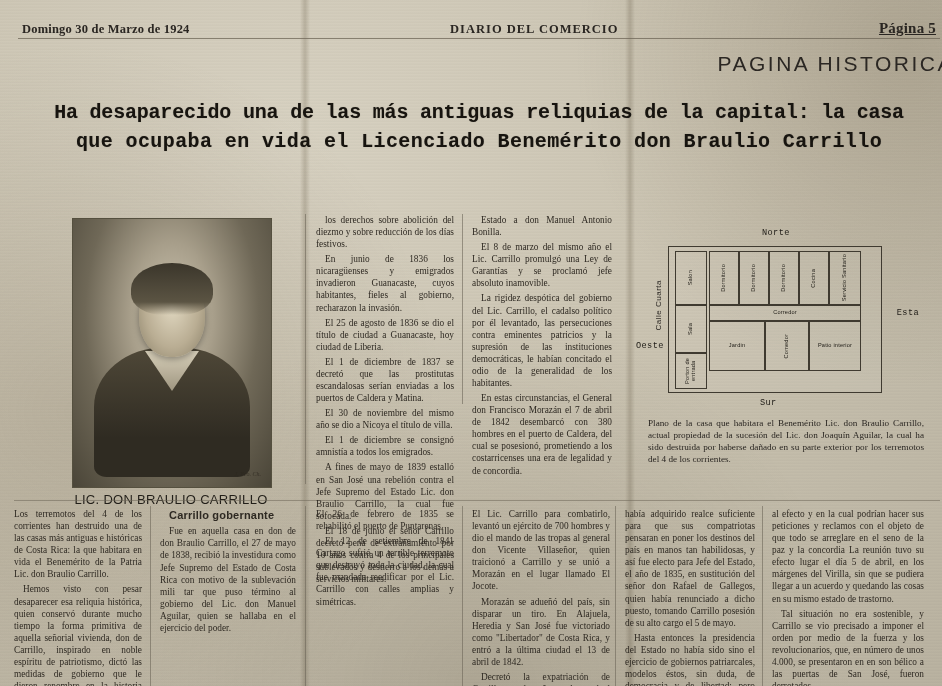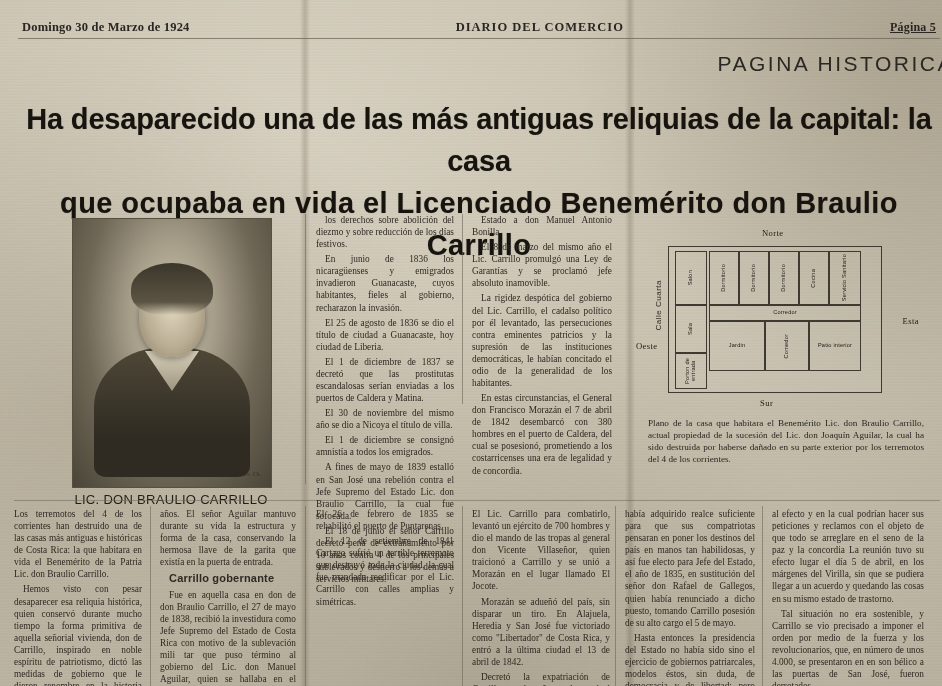--- a/index.html
+++ b/index.html
@@ -45,21 +45,21 @@
     top: 20px; left: 22px; right: 18px;
     display: flex;
     justify-content: space-between;
     align-items: baseline;
     font-family: "Liberation Serif", serif;
     font-weight: bold;
     font-size: 12.5px;
     letter-spacing: 0.2px;
   }
   .masthead .center { font-size: 12.5px; letter-spacing: 1px; }
-  .masthead .right { font-size: 12px; text-decoration: underline; }
+  .masthead .right { font-size: 15px; text-decoration: underline; }
   .rule-top {
     position: absolute;
     top: 38px; left: 18px; right: 14px;
     height: 1px;
     background: #6c6456;
     opacity: .75;
   }
 
   .section-title {
     position: absolute;
@@ -69,23 +69,23 @@
     font-size: 21px;
     letter-spacing: 2.5px;
     color: #2b2723;
   }
 
   
   .headline {
     position: absolute;
     top: 98px; left: 24px; right: 20px;
     text-align: center;
-    font-family: Liberation Sans, sans-serif;
+    font-family: Liberation Mono, monospace;
     font-weight: bold;
-    font-size: 29px;
+    font-size: 20px;
     line-height: 1.45;
     letter-spacing: -0.2px;
     color: #17140f;
     text-shadow: 0 0 1px rgba(0,0,0,0.25);
   }
   .headline .l2 {
     display: block;
     letter-spacing: 0.4px;
   }
 
@@ -196,21 +196,21 @@
     color: #23201a;
     display: flex;
     align-items: center;
     justify-content: center;
     text-align: center;
     line-height: 1.05;
   }
   .plan .vtext { writing-mode: vertical-rl; transform: rotate(180deg); }
   .plan .dirlabel {
     position: absolute;
-    font-family: Liberation Serif, serif;
+    font-family: Liberation Mono, monospace;
     font-size: 8.6px;
     color: #1e1b16;
     letter-spacing: .4px;
   }
   .plan .calle {
     position: absolute;
     left: 4px; top: 52px;
     font-family: "Liberation Sans", sans-serif;
     font-size: 8px;
     writing-mode: vertical-rl;
@@ -299,21 +299,21 @@
     <p>Estado a don Manuel Antonio Bonilla.</p>
     <p>El 8 de marzo del mismo año el Lic. Carrillo promulgó una Ley de Garantías y se proclamó jefe absoluto inamovible.</p>
     <p>La rigidez despótica del gobierno del Lic. Carrillo, el cadalso político por él levantado, las persecuciones contra eminentes patricios y la supresión de las instituciones democráticas, le habían concitado el odio de la generalidad de los habitantes.</p>
     <p>En estas circunstancias, el General don Francisco Morazán el 7 de abril de 1842 desembarcó con 380 hombres en el puerto de Caldera, del cual se posesionó, prometiendo a los costarricenses una era de legalidad y de concordia.</p>
   </div>
 
   <div class="plan">
     <div class="dirlabel" style="left:112px; top:0;">Norte</div>
     <div class="dirlabel" style="left:110px; bottom:2px;">Sur</div>
     <div class="dirlabel" style="left:-14px; top:84px;margin-top:29px;">Oeste</div>
-    <div class="dirlabel" style="right:-6px; top:88px;margin-left:14px;">Esta</div>
+    <div class="dirlabel" style="right:-6px; top:80px;margin-left:14px;">Esta</div>
     <div class="calle">Calle Cuarta</div>
 
     <div class="frame">
 
       <div class="cell" style="left:6px; top:4px; width:30px; height:52px;">
         <span class="vtext">Salon</span>
       </div>
       <div class="cell" style="left:40px; top:4px; width:28px; height:52px;">
         <span class="vtext">Dormitorio</span>
       </div>
@@ -352,21 +352,20 @@
     </div>
   </div>
   <div class="plan-caption">Plano de la casa que habitara el Benemérito Lic. don Braulio Carrillo, actual propiedad de la sucesión del Lic. don Joaquín Aguilar, la cual ha sido destruida por haberse dañado en su parte exterior por los terremotos del 4 de los corrientes.</div>
 
   <div class="col" style="left:14px; top:508px; width:128px;">
     <p class="noind">Los terremotos del 4 de los corrientes han destruido una de las casas más antiguas e históricas de Costa Rica: la que habitara en vida el Benemérito de la Patria Lic. don Braulio Carrillo.</p>
     <p>Hemos visto con pesar desaparecer esa reliquia histórica, quien conservó durante mucho tiempo la forma primitiva de aquella señorial vivienda, don de Carrillo, inspirado en noble espíritu de patriotismo, dictó las medidas de gobierno que le dieron renombre en la historia nacional.</p>
   </div>
 
   <div class="col" style="left:160px; top:508px; width:136px;">
-    <p class="noind">años. El señor Aguilar mantuvo durante su vida la estructura y forma de la casa, conservando la hermosa llave de la garita que existía en la puerta de entrada.</p>
     <p class="subhead">Carrillo gobernante</p>
     <p>Fue en aquella casa en don de don Braulio Carrillo, el 27 de mayo de 1838, recibió la investidura como Jefe Supremo del Estado de Costa Rica con motivo de la sublevación mili tar que puso término al gobierno del Lic. don Manuel Aguilar, quien se hallaba en el ejercicio del poder.</p>
   </div>
 
   <div class="col" style="left:316px; top:508px; width:138px;">
     <p class="noind">El 26 de febrero de 1835 se rehabilitó el puerto de Puntarenas.</p>
     <p>El 12 de setiembre de 1841 Cartago sufrió un terrible terremoto que destruyó toda la ciudad, la cual fue mandada reedificar por el Lic. Carrillo con calles amplias y simétricas.</p>
   </div>
 
   <div class="col" style="left:472px; top:508px; width:138px;">

